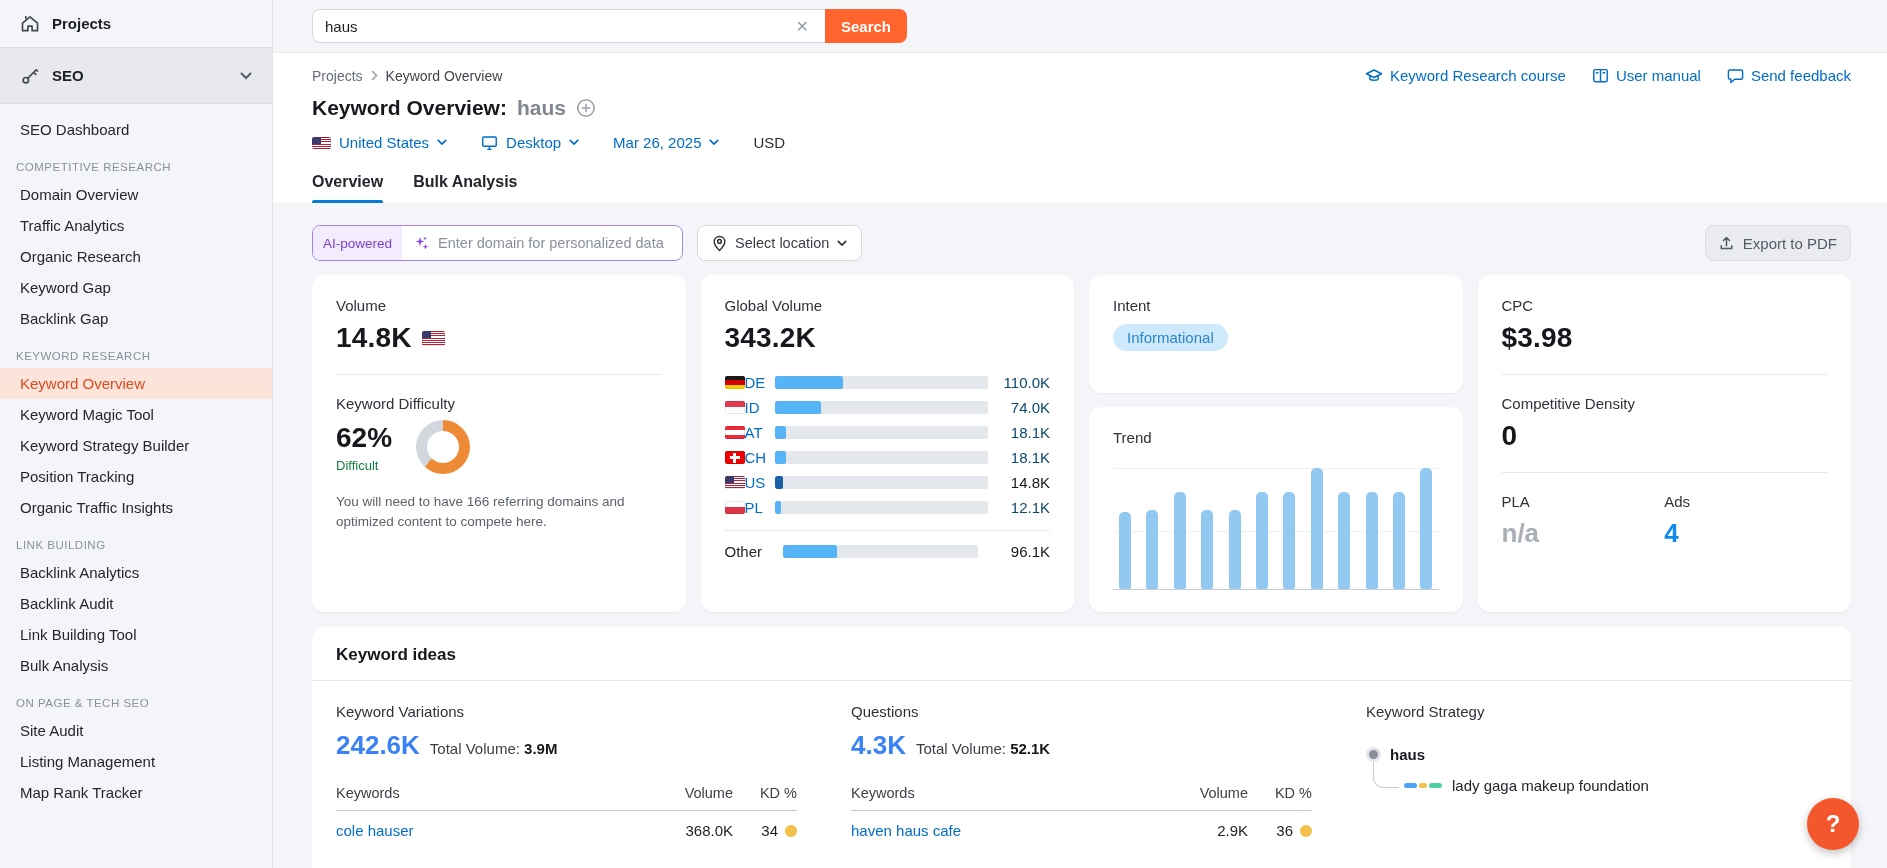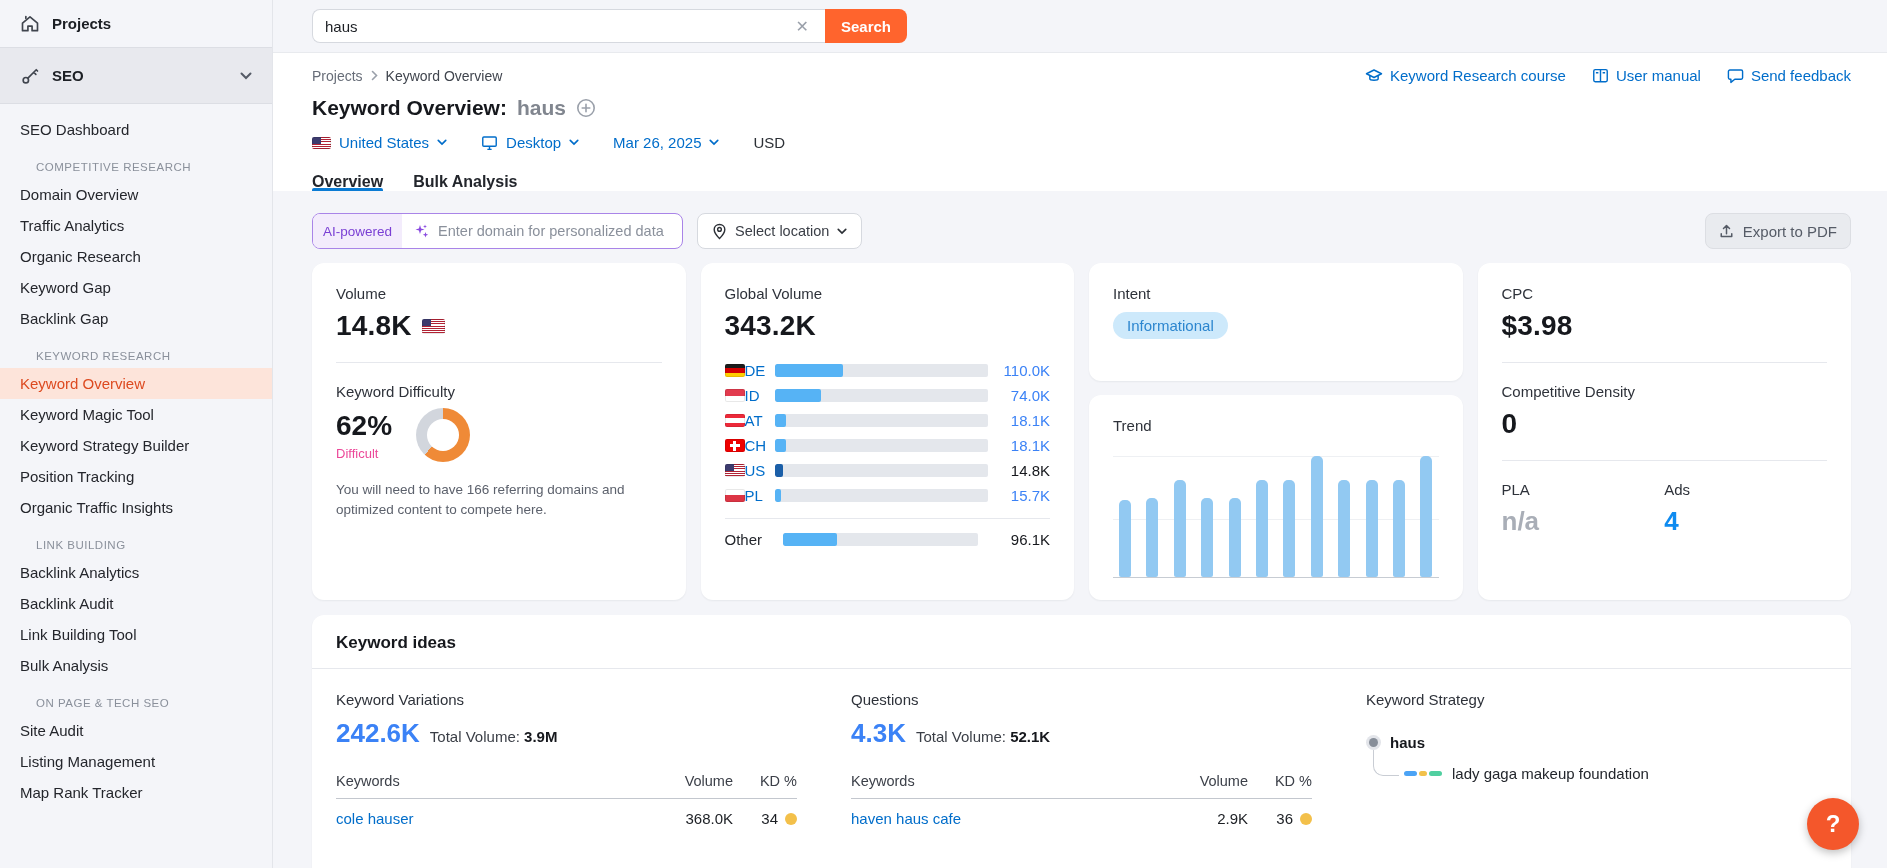--- a/index.html
+++ b/index.html
@@ -6,21 +6,21 @@
   html,body { width:1887px; height:868px; overflow:hidden; font-family:"Liberation Sans", sans-serif; background:#f4f5f9; color:#1c1f24; }
   .app { display:flex; width:100%; height:100%; }
 
   
   .sidebar { width:273px; min-width:273px; background:#f4f5f9; border-right:1px solid #e3e5ea; display:flex; flex-direction:column; overflow:hidden; }
   .projects-row { display:flex; align-items:center; gap:12px; height:47px; padding:0 20px; font-size:15px; font-weight:700; color:#1c1f24; cursor:pointer; }
   .seo-row { display:flex; align-items:center; gap:12px; height:57px; padding:0 20px; background:#e8e9ee; border-top:1px solid #dcdee4; border-bottom:1px solid #dcdee4; font-size:15px; font-weight:700; cursor:pointer; }
   .seo-row .grow { flex:1; }
   .side-nav { padding:10px 0 0; }
   .side-row[data-type="item"] { padding:7px 20px; font-size:15px; color:#24262c; cursor:pointer; white-space:nowrap; }
-  .side-row[data-type="header"] { padding:16px 36px 6px; font-size:11.5px; letter-spacing:.5px; color:#8a909b; white-space:nowrap; }
+  .side-row[data-type="header"] { padding:16px 16px 6px; font-size:11.5px; letter-spacing:.5px; color:#8a909b; white-space:nowrap; }
   .side-row[data-active="true"] { background:#fde4da; color:#dd4a20; }
 
   
   .main { flex:1; display:flex; flex-direction:column; overflow:hidden; }
   .topbar { height:53px; background:#f4f5f9; display:flex; align-items:center; padding-left:39px; border-bottom:1px solid #e8eaee; }
   .searchwrap { display:flex; align-items:stretch; height:34px; width:595px; }
   .search-input { flex:1; display:flex; align-items:center; background:#fff; border:1px solid #d6d9df; border-right:none; border-radius:8px 0 0 8px; padding:0 12px; }
   .search-input input { border:none; outline:none; flex:1; font-size:15px; font-family:"Liberation Sans",sans-serif; color:#1c1f24; background:transparent; }
   .clear-x { color:#9aa0aa; font-size:16px; cursor:pointer; padding:0 4px; }
   .search-btn { background:#ff642d; color:#fff; border:none; border-radius:0 8px 8px 0; font-size:15px; font-weight:700; padding:0 16px; cursor:pointer; font-family:"Liberation Sans",sans-serif; }
@@ -31,21 +31,21 @@
   .breadcrumb .crumb-current { color:#40454e; }
   .head-links { margin-left:auto; display:flex; align-items:center; gap:26px; }
   .head-link { display:flex; align-items:center; gap:7px; color:#006dca; font-size:15px; cursor:pointer; text-decoration:none; }
   .page-title-row { display:flex; align-items:center; gap:10px; margin-top:12px; }
   .page-title { font-size:21px; font-weight:700; color:#16181d; }
   .page-title-kw { font-size:21px; font-weight:700; color:#81868f; }
   .filters-row { display:flex; align-items:center; gap:34px; margin-top:14px; }
   .filter { display:flex; align-items:center; gap:8px; color:#006dca; font-size:15px; cursor:pointer; }
   .filter-currency { color:#2c3036; cursor:default; }
   .tabs { display:flex; gap:30px; margin-top:22px; }
-  .tab { font-size:16px; font-weight:700; color:#23262c; position:relative; cursor:pointer; }
+  .tab { font-size:16px; font-weight:700; color:#23262c; padding-bottom:12px; position:relative; cursor:pointer; }
   .tab.active::after { content:""; position:absolute; left:0; right:0; bottom:0; height:3px; background:#0a7bd4; border-radius:2px 2px 0 0; }
 
   .content { flex:1; background:#f4f5f9; padding:22px 36px 0 39px; overflow:hidden; position:relative; }
 
   
   .toolbar { display:flex; align-items:center; }
   .ai-wrap { display:flex; align-items:center; border:1px solid #a984e8; border-radius:8px; background:#fff; height:36px; overflow:hidden; }
   .ai-badge { background:#f3ecfc; color:#7a3fd4; font-size:13.5px; padding:0 10px; align-self:stretch; display:flex; align-items:center; }
   .ai-input { display:flex; align-items:center; gap:8px; padding:0 12px; }
   .ai-input input { border:none; outline:none; width:232px; font-size:14.5px; color:#3a3e46; font-family:Liberation Sans, sans-serif; }
@@ -58,32 +58,32 @@
   
   .cards { display:grid; grid-template-columns:1fr 1fr 1fr 1fr; gap:15px; margin-top:14px; }
   .card { background:#fff; border-radius:12px; box-shadow:0 1px 2px rgba(24,28,40,.06); padding:22px 24px; }
   .card-label { font-size:15px; color:#2e323a; }
   .card-value { font-size:28px; font-weight:800; color:#16181d; margin-top:8px; letter-spacing:.2px; }
   .card hr { border:none; border-top:1px solid #e6e8ed; margin:20px 0; }
   .v-flag-row { display:flex; align-items:center; gap:10px; }
 
   .kd-row { display:flex; align-items:center; gap:24px; margin-top:8px; }
   .kd-pct { font-size:28px; font-weight:800; color:#16181d; }
-  .kd-tag { font-size:13px; color:#ec4899; margin-top:4px; }
+  .kd-tag { font-size:13px; color:#15803d; margin-top:4px; }
   .donut { width:54px; height:54px; border-radius:50%; background:conic-gradient(#ef8a37 0 62%, #d2d6dd 62% 100%); position:relative; }
   .donut::after { content:""; position:absolute; inset:11px; background:#fff; border-radius:50%; }
   .kd-note { font-size:13.5px; color:#5c616c; line-height:1.45; margin-top:18px; }
 
   
   .gv-rows { margin-top:16px; }
   .gv-row { display:flex; align-items:center; height:25px; }
   .gv-code { color:#006dca; font-size:15px; width:26px; cursor:pointer; }
   .gv-track { flex:1; height:13px; background:#e4e7ec; border-radius:2px; overflow:hidden; margin:0 4px; }
   .gv-fill { height:100%; border-radius:2px; }
-  .gv-val { width:58px; text-align:right; font-size:15px; color:#3b82f6; cursor:pointer; }
+  .gv-val { width:58px; text-align:right; font-size:15px; color:#0c4a6e; cursor:pointer; }
   .gv-val[data-link="false"] { color:#16181d; cursor:default; }
   .gv-other { display:flex; align-items:center; gap:10px; border-top:1px solid #e6e8ed; margin-top:10px; padding-top:12px; }
   .gv-other-label { font-size:15px; color:#23262c; width:44px; }
   .flag { width:20px; height:13px; border-radius:2px; box-shadow:inset 0 0 0 1px rgba(0,0,0,.09); flex:none; }
   .flag-lg { width:23px; height:15px; }
   .flag-sm { width:19px; height:12px; }
   .flag[data-flag="DE"] { background:linear-gradient(#1b1b1b 0 33%, #d40000 33% 66%, #ffce00 66%); }
   .flag[data-flag="ID"] { background:linear-gradient(#e23b4e 0 50%, #fff 50%); }
   .flag[data-flag="AT"] { background:linear-gradient(#ed2939 0 33%, #fff 33% 66%, #ed2939 66%); }
   .flag[data-flag="CH"] { background:linear-gradient(#fff,#fff) center/10px 3px no-repeat, linear-gradient(#fff,#fff) center/3px 10px no-repeat, #e00; }
@@ -435,21 +435,21 @@
                 </span>
                 <span class="gv-val" data-link="false">14.8K</span>
               </div>
 
               <div class="gv-row">
                 <span class="flag" data-flag="PL"></span>
                 <span class="gv-code">PL</span>
                 <span class="gv-track">
                   <span class="gv-fill" style="display: block; width: 3.2%; background: rgb(86, 179, 245);"></span>
                 </span>
-                <span class="gv-val" data-link="true">15.7K</span>
+                <span class="gv-val" data-link="true">12.1K</span>
               </div>
             </div>
           <div class="gv-other">
             <span class="gv-other-label">Other</span>
             <span class="gv-track">
               <span class="gv-fill" style="display:block;width:28%;background:#56b3f5"></span>
             </span>
             <span class="gv-val" data-link="false">96.1K</span>
           </div>
         </div>

